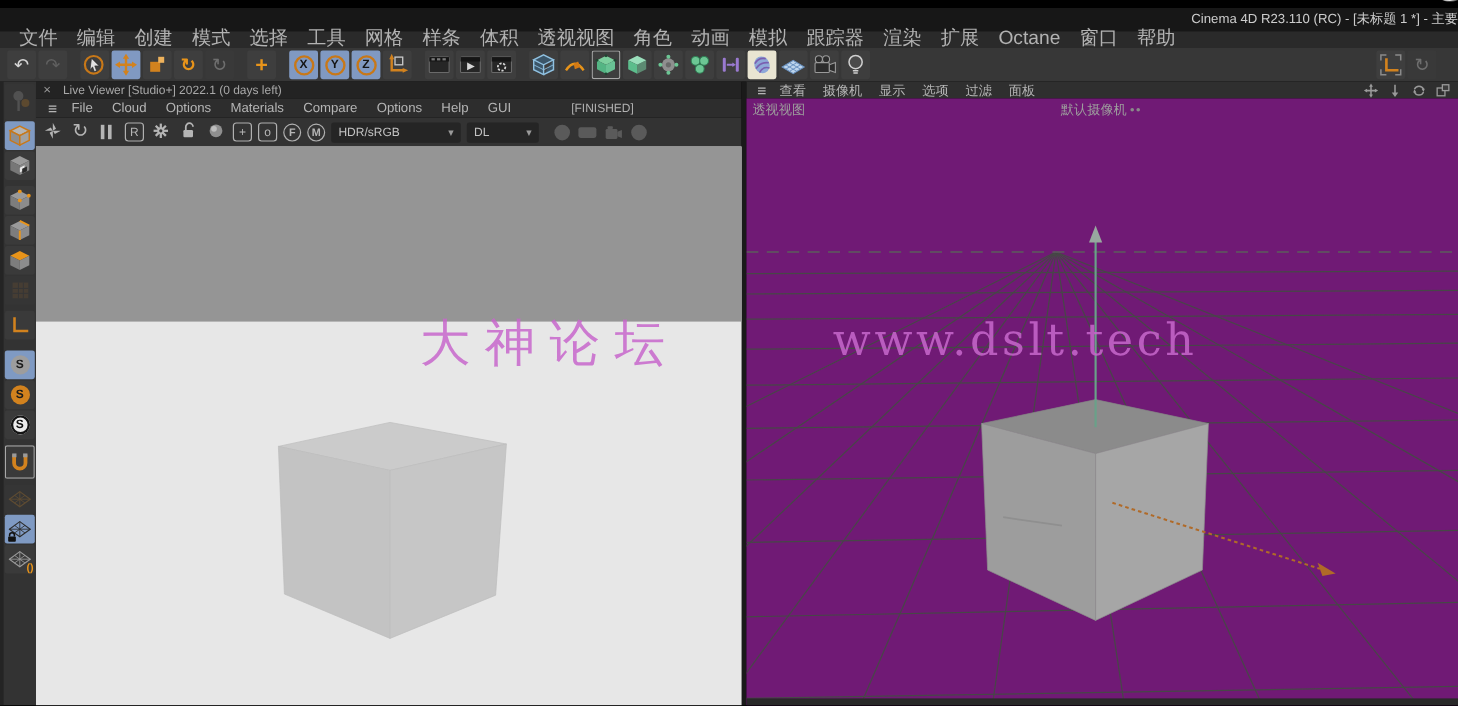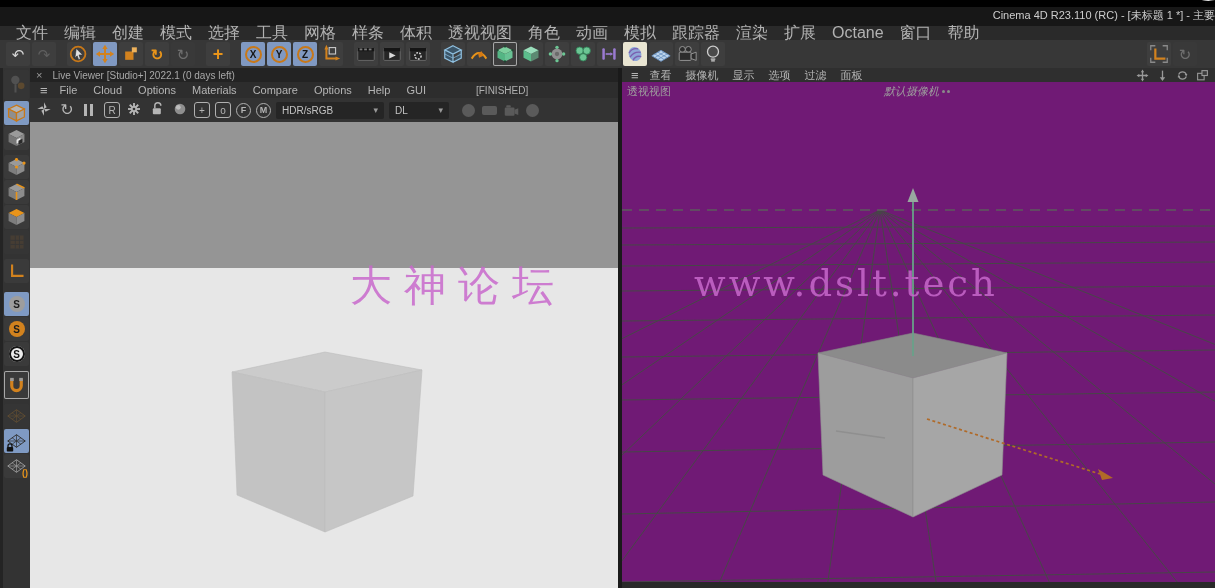--- a/index.html
+++ b/index.html
@@ -85,21 +85,21 @@
   .divider { width:4px; background:#1a1a1a; flex:none; }
 
   
   .vp-panel { width:593px; display:flex; flex-direction:column; flex:none; }
   .vp-menu { height:14px; background:#2f2f2f; display:flex; align-items:center; padding-left:5px; }
   .vp-menu-item { font-size:11px; color:#b5b5b5; padding:0 7px; white-space:nowrap; }
   .vp-nav { margin-left:auto; display:flex; gap:7px; padding-right:6px; align-items:center; }
   .vp-view { position:relative; flex:1; background:#701a75; overflow:hidden; }
   .vp-label { position:absolute; top:2px; left:5px; font-size:11px; color:#9d9d9d; }
   .vp-camlabel { position:absolute; top:2px; left:262px; font-size:11px; color:#9d9d9d;
-    display:flex; gap:3px; align-items:center;font-style:italic; }
+    display:flex; gap:3px; align-items:center; }
   .cam-badge { display:inline-flex; gap:2px; }
   .cam-badge i { width:3px; height:3px; border-radius:50%; background:#8a8a8a; }
   .vp-bottomstrip { position:absolute; left:0; right:0; bottom:0; height:6px; background:#292929; }
 
   
   .watermark { position:absolute; top:254px; left:0; width:100%; pointer-events:none;
     color:#c868cc; opacity:.85; z-index:50; }
   .wm-cn { position:absolute; left:350px; top:4px; font-size:42px; letter-spacing:12px; white-space:nowrap; }
   .wm-url { position:absolute; left:694px; top:8px; font-family:"DejaVu Serif", serif;
     font-size:37px; letter-spacing:3px; white-space:nowrap; }

